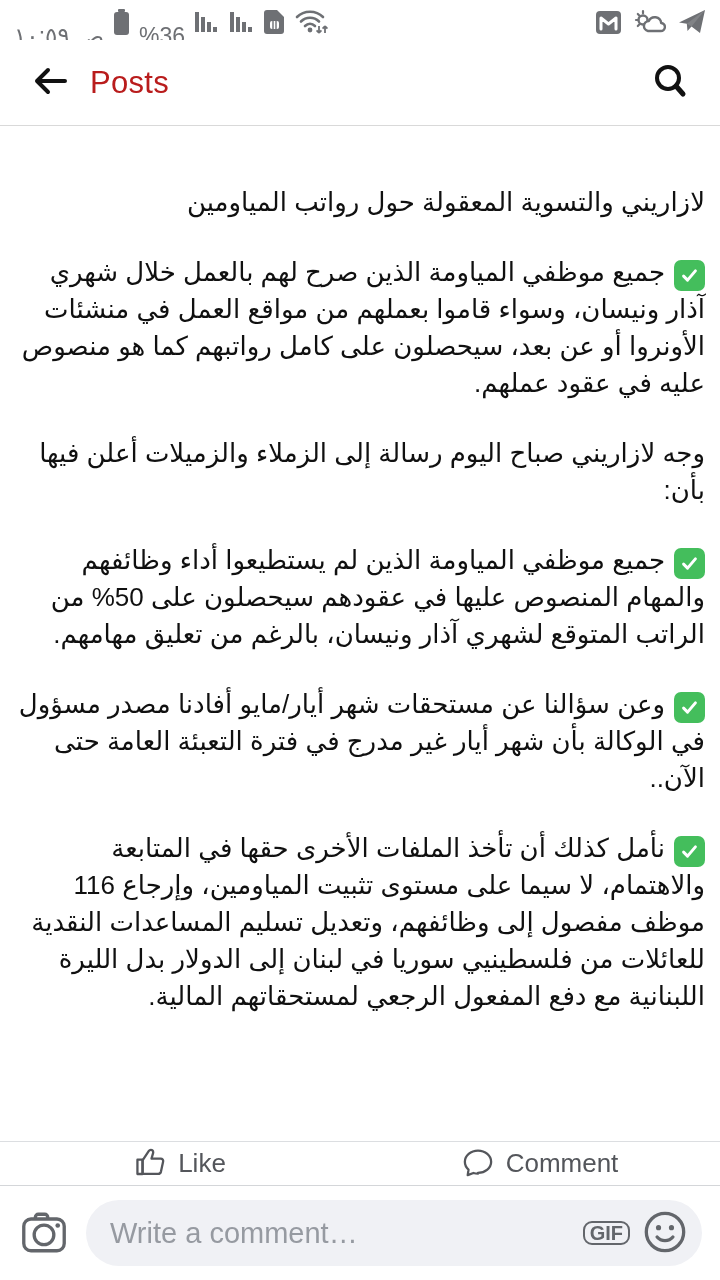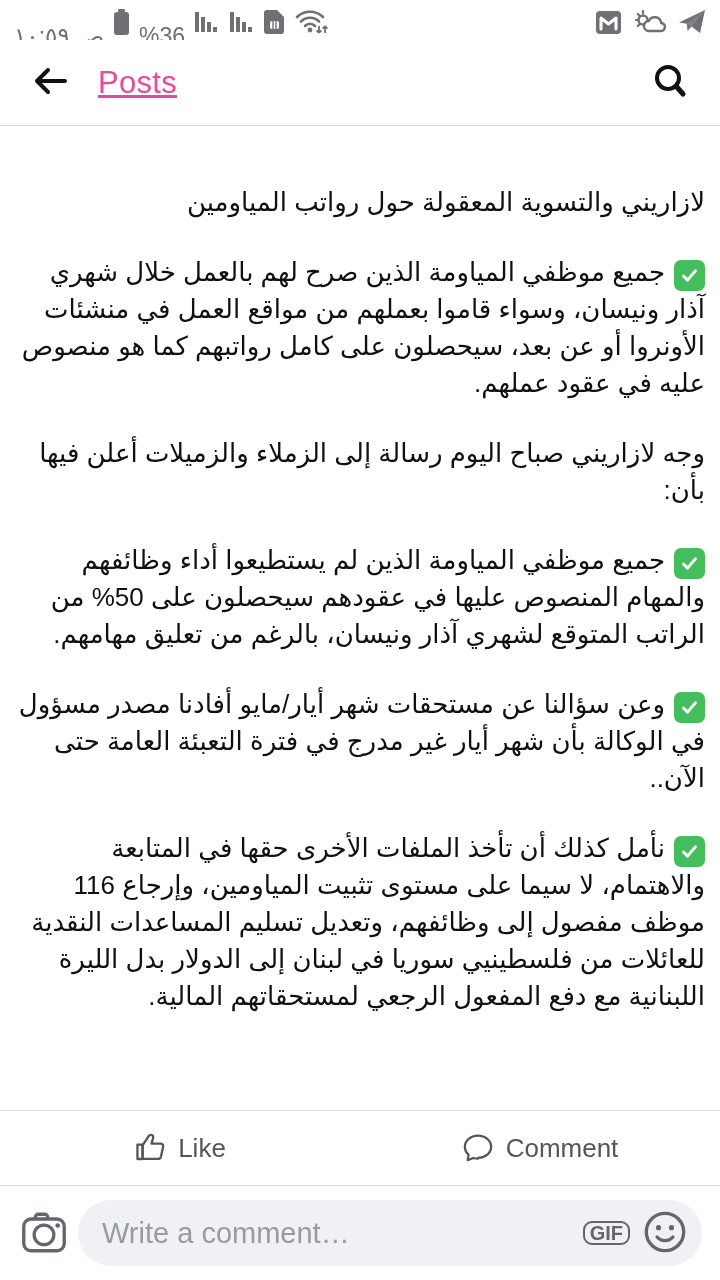--- a/index.html
+++ b/index.html
@@ -12,42 +12,42 @@
                 padding:4px 14px 0 14px; color:#6e7074; }
   .sb-left { display:flex; align-items:center; gap:9px; direction:ltr; }
   .sb-right { display:flex; align-items:center; gap:12px; }
   .sb-text { font-size:23px; color:#6e7074;margin-top:28px; }
   .sb-ic { display:inline-flex; align-items:center; }
 
   
   .header { height:86px; display:flex; align-items:center; padding:0 26px;
             border-bottom:1px solid #d9d9d9; background:#fff; }
   .back-btn { background:none; border:none; display:flex; align-items:center; cursor:pointer; padding:6px; }
-  .header-title { font-size:31px; font-weight:500; color:#ec4899; margin-left:24px; letter-spacing:.3px;text-decoration:underline; }
+  .header-title { font-size:31px; font-weight:500; color:#b91c1c; margin-left:16px; letter-spacing:.3px; }
   .header-spacer { flex:1; }
   .search-btn { background:none; border:none; display:flex; align-items:center; cursor:pointer; padding:6px; }
 
   
   .post { flex:1; overflow:hidden; padding:30px 15px 0 15px; direction:rtl; text-align:right;
           font-size:26px; line-height:37px; color:#101010; }
   .para { margin-bottom:33px; font-weight:500;margin-top:28px; }
   .para:last-child { margin-bottom:0; }
   .check { display:inline-flex; align-items:center; justify-content:center;
            width:31px; height:31px; background:#44BE5C; border-radius:7px;
            vertical-align:-5px; margin-left:9px; }
 
   
-  .actions { height:76px; display:flex; align-items:stretch;
+  .actions { height:45px; display:flex; align-items:stretch;
              border-top:1px solid #dcdee1; border-bottom:1px solid #d4d6d9; }
   .action-btn { flex:1; display:flex; align-items:center; justify-content:center; gap:12px;
                 background:none; border:none; cursor:pointer; }
   .action-label { font-size:26px; color:#54565b; font-weight:500; }
 
   
-  .composer { height:94px; display:flex; align-items:center; gap:8px; padding:0 18px; background:#fff; }
+  .composer { height:94px; display:flex; align-items:center; gap:16px; padding:0 18px; background:#fff; }
   .camera-btn { background:none; border:none; display:flex; cursor:pointer; }
   .pill { flex:1; height:66px; background:#f0f1f5; border-radius:33px;
           display:flex; align-items:center; padding:0 14px 0 24px; gap:12px; }
   .comment-input { flex:1; border:none; background:transparent; outline:none;
                    font-size:29px; color:#1c1e21; font-family:"Liberation Sans","DejaVu Sans",sans-serif; }
   .comment-input::placeholder { color:#969aa1; }
   .gif-btn { background:none; border:2.5px solid #63666b; border-radius:9px; color:#63666b;
              font-size:20px; font-weight:bold; padding:0 5px; letter-spacing:0px; cursor:pointer;
              line-height:1; font-family:"Liberation Sans","DejaVu Sans",sans-serif; }
   .emoji-btn { background:none; border:none; display:flex; cursor:pointer; }

